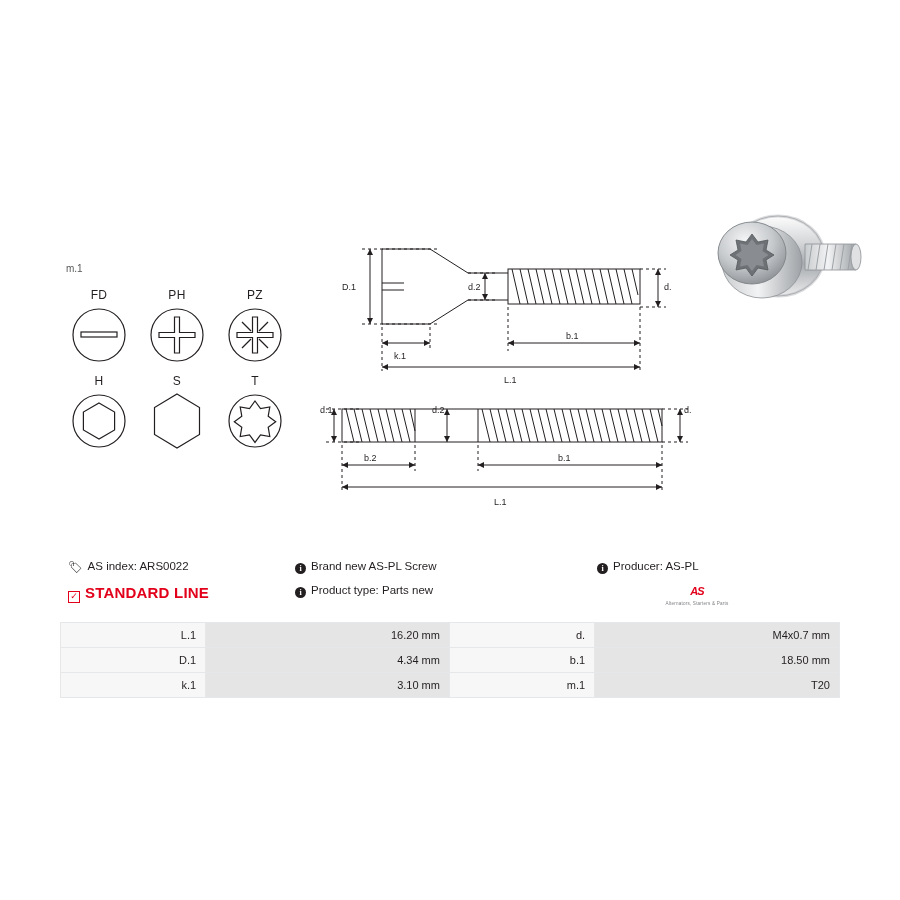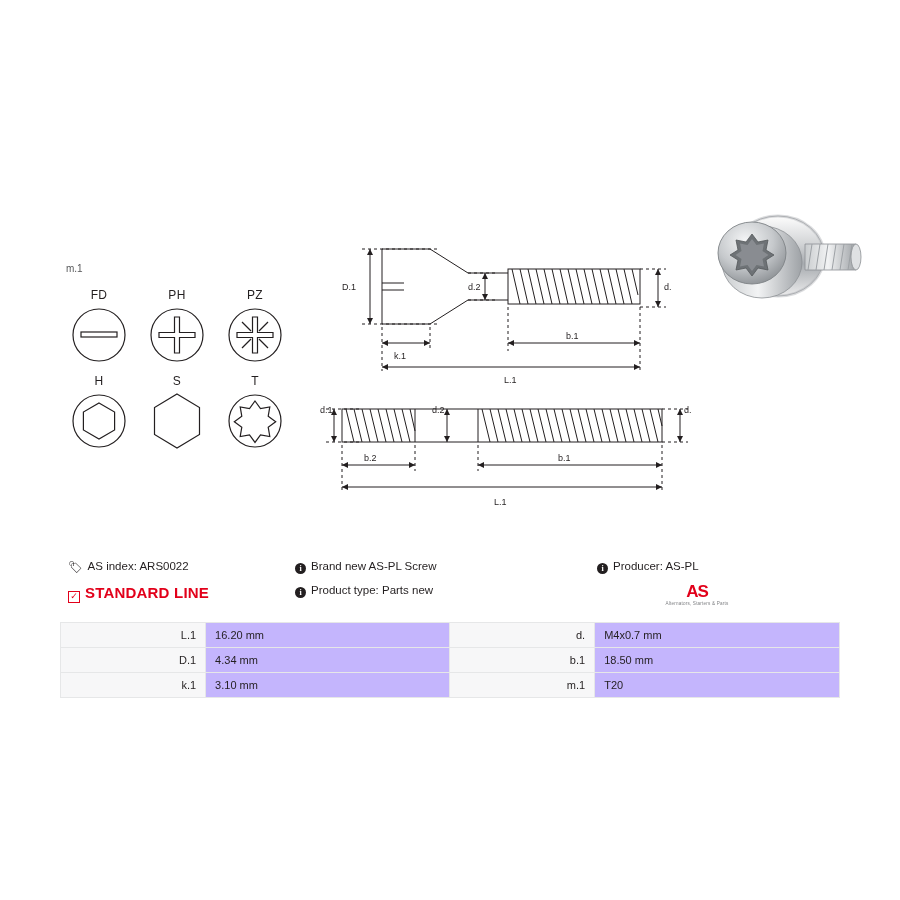--- a/index.html
+++ b/index.html
@@ -130,21 +130,22 @@
   .logo {
     position: absolute;
     left: 587px;
     top: 23px;
     width: 100px;
     text-align: center;
   }
   .logo-as {
     color: #e2001a;
     font-weight: bold;
-    font-size: 17px;
+    font-style: italic;
+    font-size: 11px;
     letter-spacing: -1px;
     line-height: 17px;
   }
   .logo-sub {
     color: #808285;
     font-size: 4.6px;
     letter-spacing: .2px;
     margin-top: 1px;
   }
 
@@ -163,21 +164,22 @@
     padding: 0 9px;
   }
   .spec-table td.k {
     width: 140px;
     text-align: right;
     background: #f7f7f8;
     color: #231f20;
   }
   .spec-table td.v {
     width: 250px;
-    background: #c4b5fd;
+    text-align: right;
+    background: #e5e5e5;
     color: #231f20;
   }
 </style>
 </head>
 <body>
 
 <div class="page">
 
   <div class="diagram-area">
 

